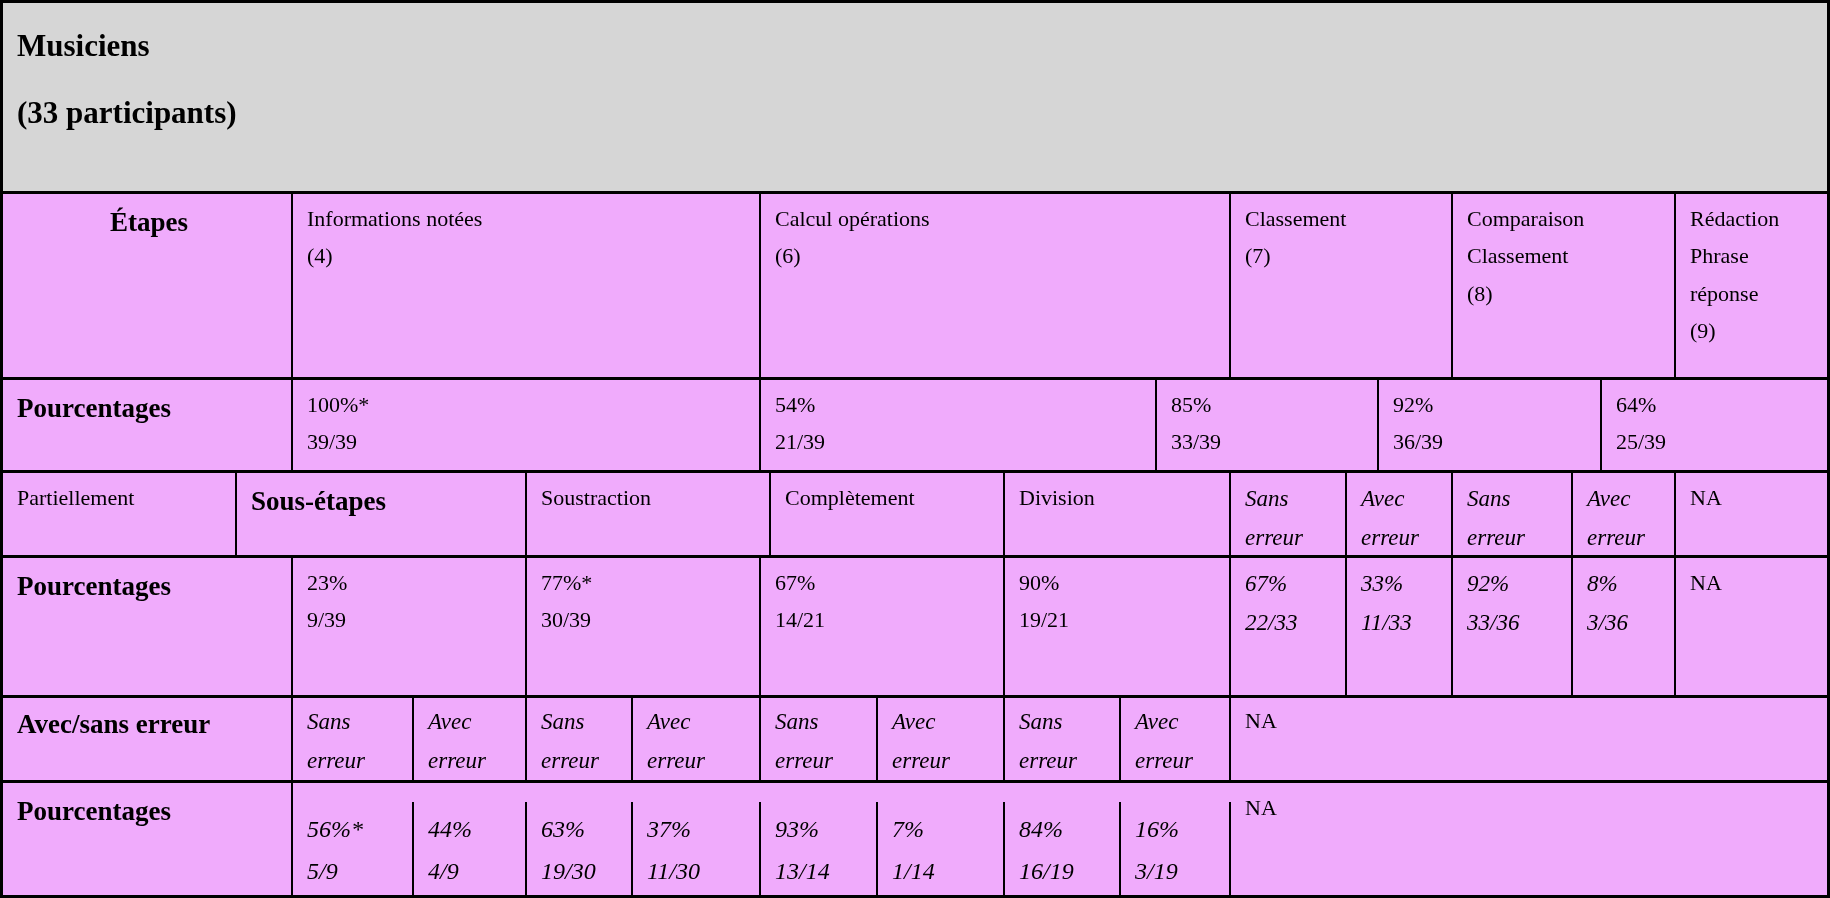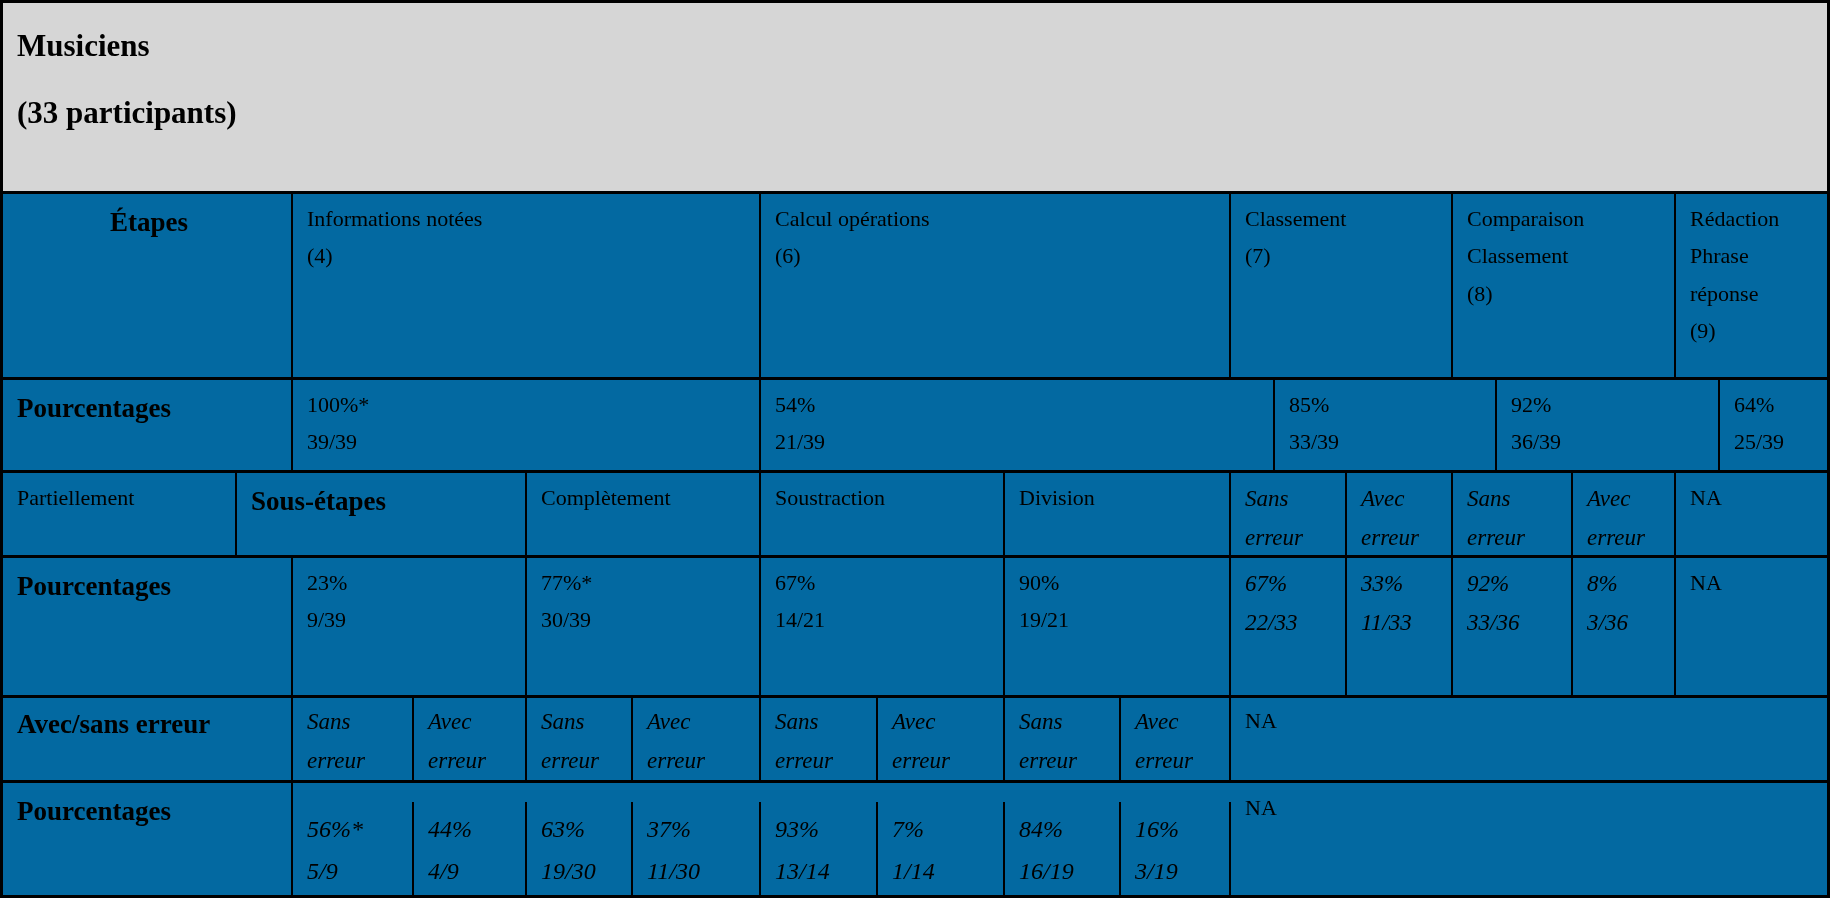--- a/index.html
+++ b/index.html
@@ -1,18 +1,18 @@
 <!DOCTYPE html>
 <html><head>
 <meta charset="utf-8">
 <style>
   html,body{margin:0;padding:0;background:#ffffff;}
   .tbl{
     width:1830px;height:898px;box-sizing:border-box;
-    border:3px solid #000;background:#0369a1;color:#000;
+    border:3px solid #000;background:#f0abfc;color:#000;
     display:flex;flex-direction:column;
     font-family:"Liberation Serif","DejaVu Serif",serif;
     justify-content:center;
   }
   .row{display:flex;box-sizing:border-box;border-bottom:3px solid #000;flex-shrink:0;}
   .row:last-child{border-bottom:none;flex:1;}
   .cell{
     box-sizing:border-box;border-right:2px solid #000;
     padding:6px 10px 0 14px;overflow:hidden;flex-shrink:0;
     font-size:22px;line-height:1.7;
@@ -70,21 +70,21 @@
         <div>(9)</div>
       </div>
   </div>
 
   <div class="row r3">
     <div class="cell lbl" style="width:290px">Pourcentages</div>
     <div class="cell" style="width:468px">
         <div>100%*</div>
         <div>39/39</div>
       </div>
-    <div class="cell" style="width:514px">
+    <div class="cell" style="width:396px">
         <div>54%</div>
         <div>21/39</div>
       </div>
     <div class="cell" style="width:222px">
         <div>85%</div>
         <div>33/39</div>
       </div>
     <div class="cell" style="width:223px">
         <div>92%</div>
         <div>36/39</div>
@@ -93,25 +93,25 @@
         <div>64%</div>
         <div>25/39</div>
       </div>
   </div>
 
   <div class="row r4">
     <div class="cell" style="width:234px">
         <div>Partiellement</div>
       </div>
     <div class="cell lbl" style="width:290px">Sous-étapes</div>
-    <div class="cell" style="width:234px">
-        <div>Complètement</div>
-      </div>
     <div class="cell" style="width:244px">
         <div>Soustraction</div>
+      </div>
+    <div class="cell" style="width:234px">
+        <div>Complètement</div>
       </div>
     <div class="cell" style="width:226px">
         <div>Division</div>
       </div>
     <div class="cell it" style="width:116px">
         <div>Sans</div>
         <div>erreur</div>
       </div>
     <div class="cell it" style="width:106px">
         <div>Avec</div>

